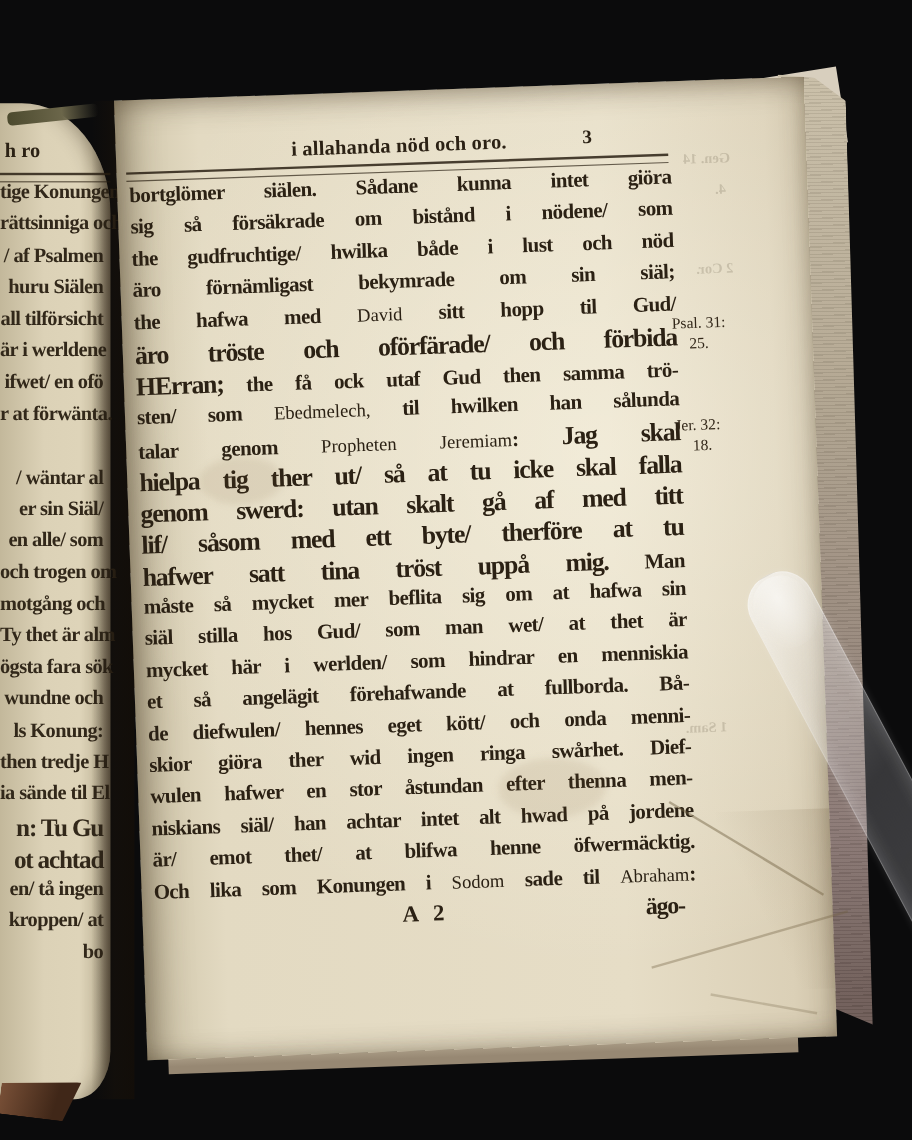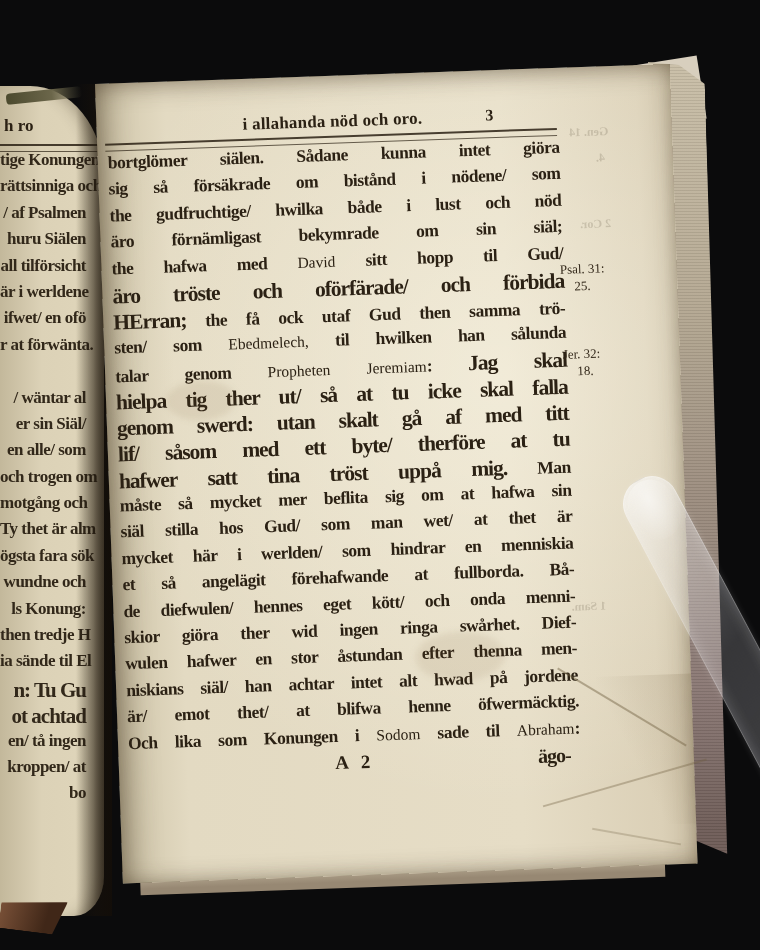--- a/index.html
+++ b/index.html
@@ -1,20 +1,20 @@
 <!DOCTYPE html>
 <html><head>
 <meta charset="utf-8">
 <style>
   html,body{margin:0;padding:0;}
   body{width:760px;height:950px;position:relative;overflow:hidden;background:#0b0b0c;
        font-family:"Liberation Serif",serif;}
 
   
-  .left-page{position:absolute;left:0;top:86px;width:104px;height:830px;z-index:2;
+  .left-page{position:absolute;left:0;top:86px;width:92px;height:830px;z-index:2;
     background:linear-gradient(90deg,#c3b89b 0%,#dcd2b7 40%,#ded4b9 72%,#cdc2a5 90%,#a4967c 100%);
     border-top-right-radius:74px 92px;border-bottom-right-radius:30px 40px;
     box-shadow:inset -14px 0 18px -10px rgba(40,28,14,.45);}
   .left-page-sliver{position:absolute;left:6px;top:4px;width:76px;height:11px;
     background:linear-gradient(90deg,#4c4a2e,#6b664a 60%,rgba(107,102,74,0));
     transform:rotate(-6deg);border-radius:4px;}
   .left-header{position:absolute;left:4px;top:30px;font-weight:bold;font-size:17px;color:#2b2114;}
   .left-rule{position:absolute;left:0;top:58px;width:100%;height:5px;
     border-top:2.5px solid rgba(43,33,20,.85);border-bottom:1.5px solid rgba(43,33,20,.7);}
   .left-lines{position:absolute;left:0;top:64px;width:88px;}

